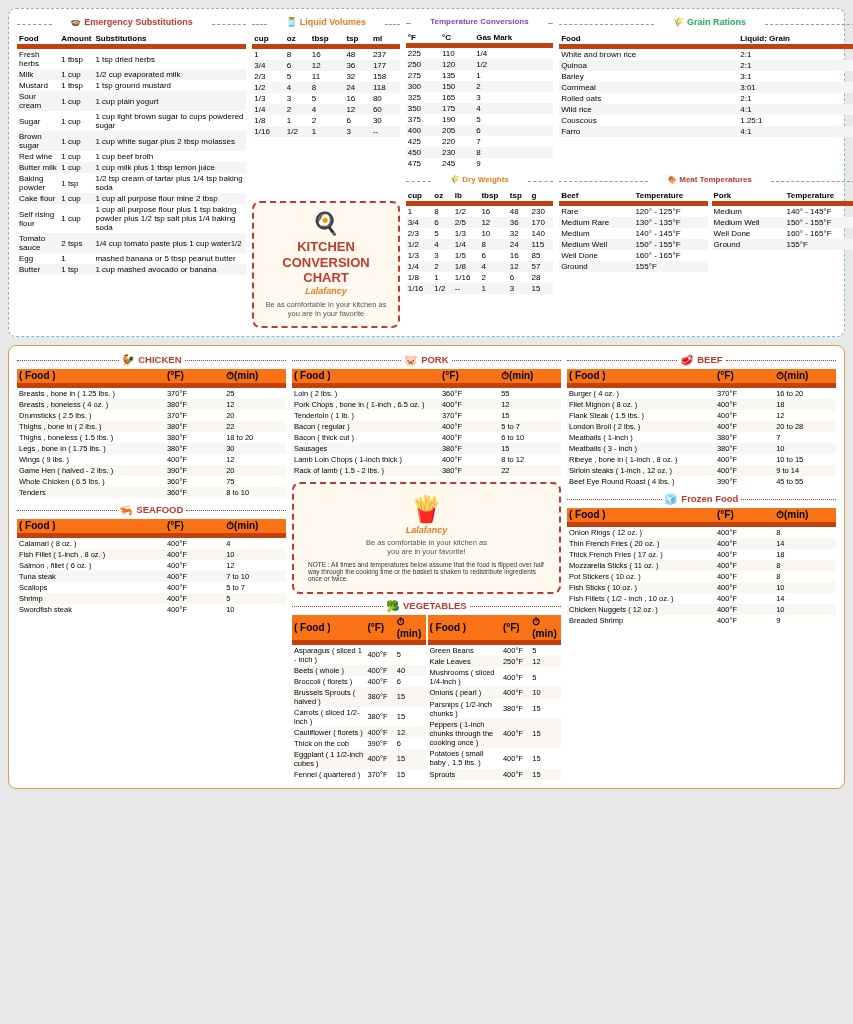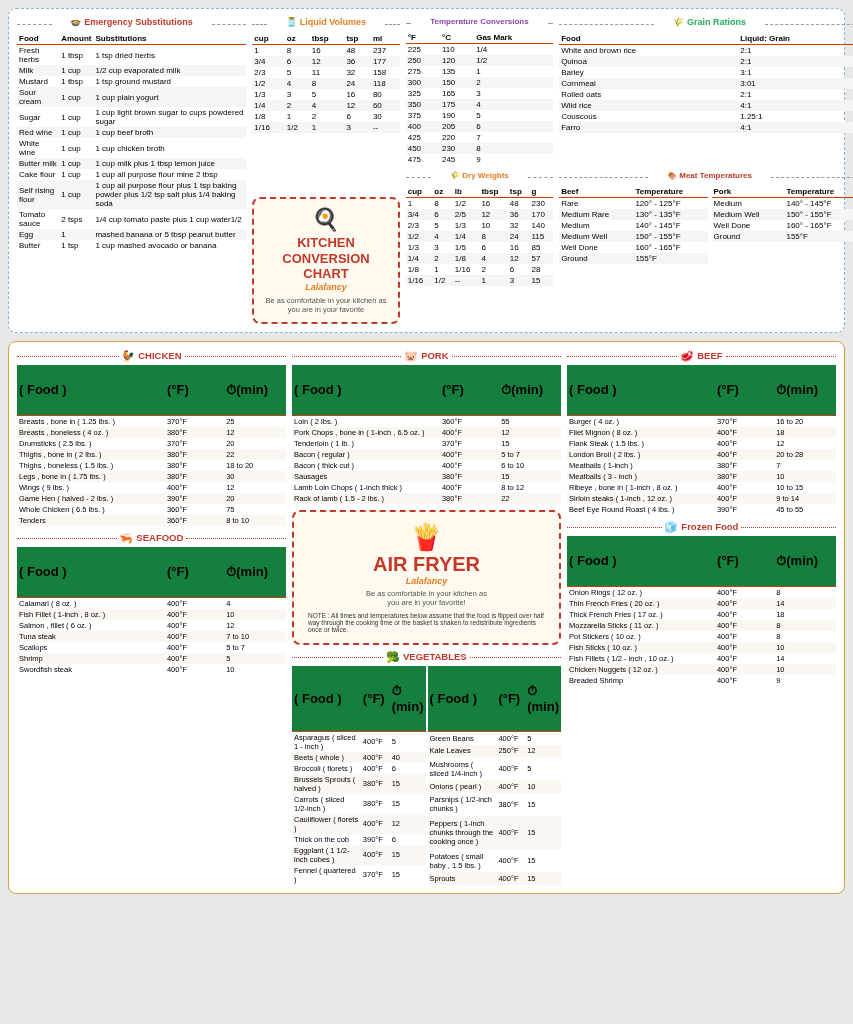--- a/index.html
+++ b/index.html
@@ -39,21 +39,21 @@
     .grain-title { color: #27ae60; }
 
     table {
       width: 100%;
       border-collapse: collapse;
       font-size: 8px;
     }
     th {
       font-weight: bold;
       padding: 1px 2px;
-      border-bottom: 1px solid #c2410c;
+      border-bottom: 5px solid #c2410c;
       text-align: left;
     }
     td {
       padding: 1px 2px;
     }
     tr:nth-child(even) td { background: #f5f5f5; }
 
     .kitchen-chart-box {
       border: 2px dashed #c0392b;
       border-radius: 8px;
@@ -109,23 +109,23 @@
     }
 
     .af-section-title {
       font-size: 9.5px;
       font-weight: bold;
       color: #c0392b;
       margin-bottom: 2px;
     }
 
     .af-table th {
-      background: #15803d;
-      font-size: 13px;
-      padding: 17px 2px;
+      background: #f97316;
+      font-size: 10px;
+      padding: 1px 2px;
     }
     .af-table td {
       font-size: 7.5px;
       padding: 1px 2px;
     }
     .af-table tr:nth-child(even) td { background: #faf7f2; }
 
     .center-af-block {
       display: flex;
       flex-direction: column;
@@ -223,33 +223,38 @@
               <td>Sour cream</td>
               <td>1 cup</td>
               <td>1 cup plain yogurt</td>
             </tr>
             <tr>
               <td>Sugar</td>
               <td>1 cup</td>
               <td>1 cup light brown sugar to cups powdered sugar</td>
             </tr>
             <tr>
+              <td>Brown sugar</td>
+              <td>1 cup</td>
+              <td>1 cup white sugar plus 2 tbsp molasses</td>
+            </tr>
+            <tr>
               <td>Red wine</td>
               <td>1 cup</td>
               <td>1 cup beef broth</td>
             </tr>
             <tr>
-              <td>White wine</td>
-              <td>1 cup</td>
-              <td>1 cup chicken broth</td>
-            </tr>
-            <tr>
               <td>Butter milk</td>
               <td>1 cup</td>
               <td>1 cup milk plus 1 tbsp lemon juice</td>
+            </tr>
+            <tr>
+              <td>Baking powder</td>
+              <td>1 tsp</td>
+              <td>1/2 tsp cream of tartar plus 1/4 tsp baking soda</td>
             </tr>
             <tr>
               <td>Cake flour</td>
               <td>1 cup</td>
               <td>1 cup all purpose flour mine 2 tbsp</td>
             </tr>
             <tr>
               <td>Self rising flour</td>
               <td>1 cup</td>
               <td>1 cup all purpose flour plus 1 tsp baking powder plus 1/2 tsp salt plus 1/4 baking soda</td>
@@ -828,21 +833,20 @@
                 <td>Rack of lamb ( 1.5 - 2 lbs. )</td>
                 <td>380°F</td>
                 <td>22</td>
               </tr>
             </tbody>
         </table>
       </div>
 
       <div class="airfryer-box">
         <div style="font-size:26px;">🍟</div>
-        <div class="af-big">AIR FRYER</div>
         <div class="af-brand">Lalafancy</div>
         <div class="af-tag">Be as comfortable in your kitchen as<br>you are in your favorite!</div>
         <div class="af-note">NOTE : All times and temperatures below assume that the food is flipped over half way through the cooking time or the basket is shaken to redistribute ingredients once or twice.</div>
       </div>
 
       <div style="width:100%;">
         <div class="section-header-row">
           <div class="dotted-line"></div>
           <span class="icon-emoji">🥦</span>
           <span class="af-section-title"> VEGETABLES</span>

